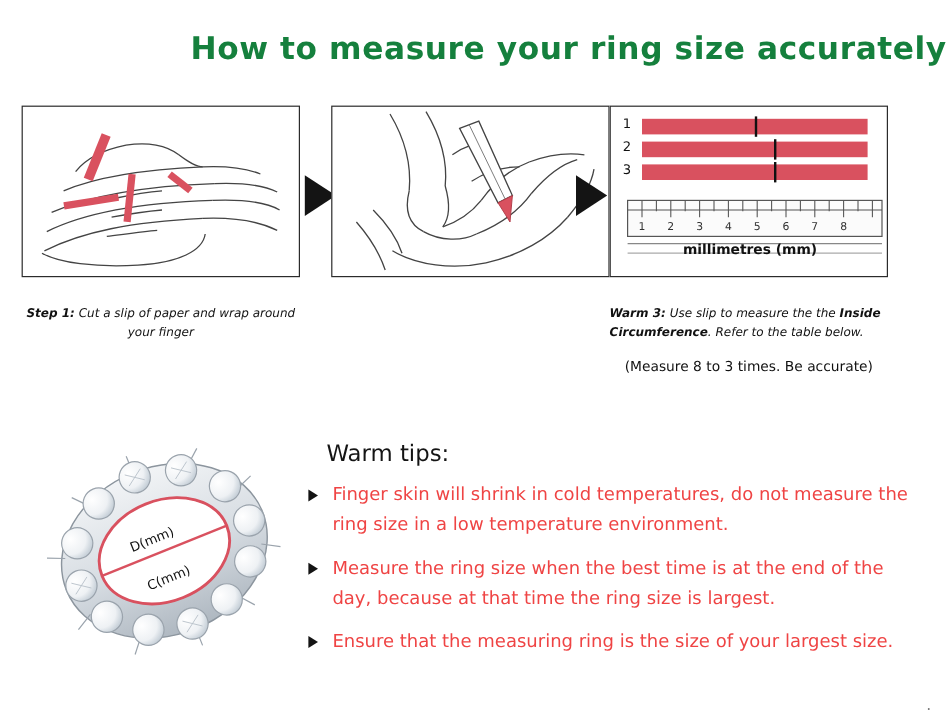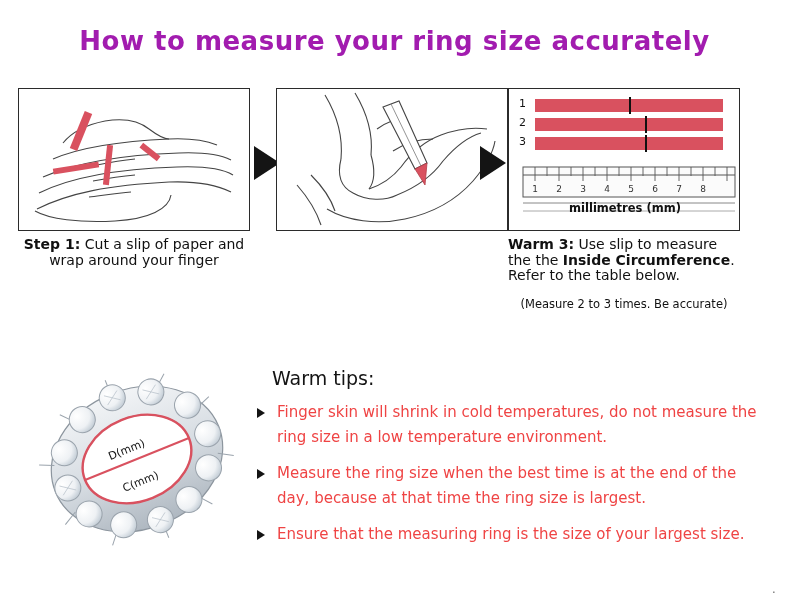--- a/index.html
+++ b/index.html
@@ -21,25 +21,25 @@
     height: 606px;
     box-sizing: border-box;
     background: #fff;
   }
   
   .title {
     position: absolute;
     left: 0;
     top: 26px;
     width: 789px;
-    text-align: center;
+    text-align: right;
     font-size: 26px;
     font-weight: bold;
     letter-spacing: 0.5px;
-    color: #a21caf;
+    color: #15803d;
     font-family: "DejaVu Sans", sans-serif;
   }
   
   .steps {
     position: absolute;
     left: 18px;
     top: 88px;
     width: 752px;
     height: 250px;
   }
@@ -65,25 +65,26 @@
     top: 58px;
     width: 0;
     height: 0;
     border-top: 17px solid transparent;
     border-bottom: 17px solid transparent;
     border-left: 26px solid #141414;
   }
   .arrow-1 { left: 236px; }
   .arrow-2 { left: 462px; }
   .caption {
-    margin-top: 6px;
-    font-size: 14px;
+    margin-top: 23px;
+    font-size: 10px;
     line-height: 15.5px;
     text-align: center;
     color: #111;
+    font-style: italic;
   }
   .caption b { font-weight: bold; }
   .caption-left { text-align: center; }
   .caption-3 { text-align: left; }
   .note {
     margin-top: 13px;
     font-size: 11.5px;
     text-align: center;
     color: #111;
   }
@@ -315,21 +316,21 @@
           </g>
         </svg>
 
         <div class="mm-label">millimetres (mm)</div>
       </div>
 
       <div class="caption caption-3">
         <b>Warm 3:</b>
         <span>Use slip to measure the the </span><b>Inside Circumference</b><span>. Refer to the table below.</span>
       </div>
-      <div class="note note-3">(Measure 2 to 3 times. Be accurate)</div>
+      <div class="note note-3">(Measure 8 to 3 times. Be accurate)</div>
     </div>
 
   </div>
 
   <svg class="ring-img" viewBox="0 0 210 215">
     <defs>
       <radialGradient id="stoneGrad" cx="35%" cy="30%" r="70%">
         <stop offset="0%" stop-color="#ffffff"></stop>
         <stop offset="70%" stop-color="#eef1f4"></stop>
         <stop offset="100%" stop-color="#c9d2da"></stop>

